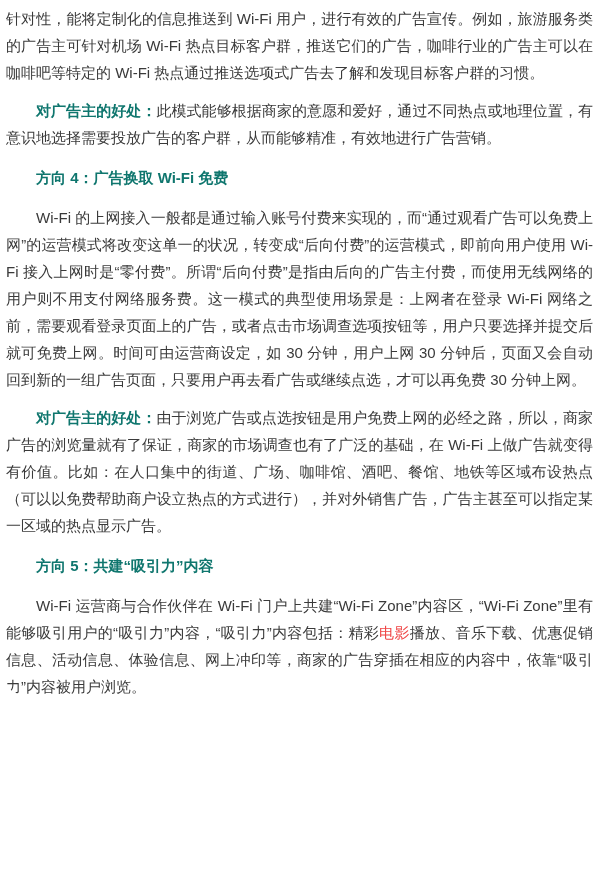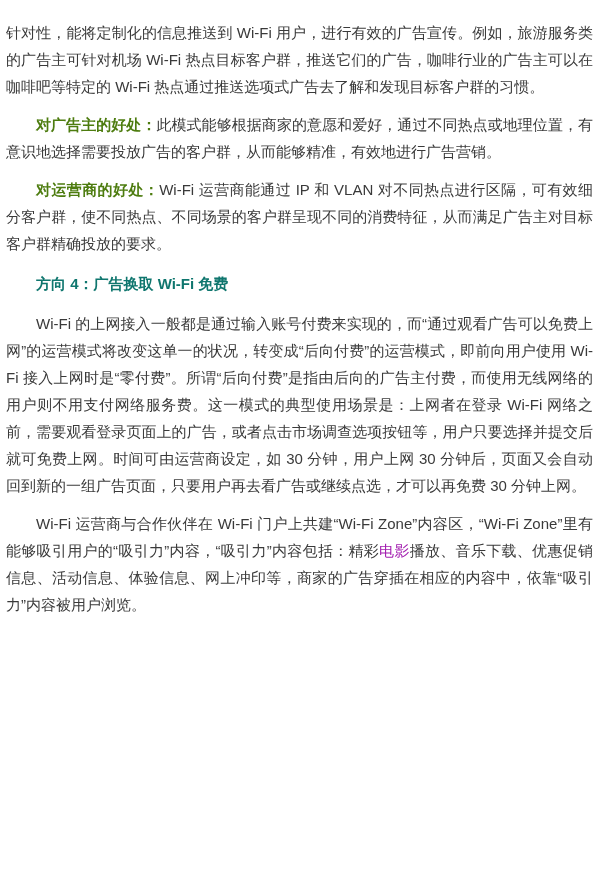--- a/index.html
+++ b/index.html
@@ -5,21 +5,21 @@
   html, body {
     margin: 0;
     padding: 0;
     background: #ffffff;
   }
   .page {
     width: 600px;
     height: 696px;
     box-sizing: border-box;
     background: #ffffff;
-    padding: 19px 7px 0 6px;
+    padding: 5px 7px 0 6px;
     font-family: "Liberation Sans", "DejaVu Sans", sans-serif;
     font-size: 15px;
     line-height: 27px;
     color: #3a3a3a;
     text-align: justify;
     overflow: hidden;
     border-radius: 28px;
   }
   .para {
     margin: 0 0 11px 0;
@@ -29,52 +29,55 @@
     text-indent: 0;
   }
   .heading {
     margin: 13px 0 13px 0;
     text-indent: 2em;
     font-weight: bold;
     color: #0f766e;
   }
   .lead {
     font-weight: bold;
-    color: #4d7c0f;
+    color: #0f766e;
   }
   .link {
-    color: #a21caf;
+    color: #ef4444;
     cursor: pointer;
   }
 </style>
 </head>
 <body>
 
 <div class="page">
 
   <p class="para no-indent">
     <span>针对性，能将定制化的信息推送到 Wi-Fi 用户，进行有效的广告宣传。例如，旅游服务类的广告主可针对机场 Wi-Fi 热点目标客户群，推送它们的广告，咖啡行业的广告主可以在咖啡吧等特定的 Wi-Fi 热点通过推送选项式广告去了解和发现目标客户群的习惯。</span>
   </p>
 
   <p class="para">
     <span class="lead">对广告主的好处：</span><span>此模式能够根据商家的意愿和爱好，通过不同热点或地理位置，有意识地选择需要投放广告的客户群，从而能够精准，有效地进行广告营销。</span>
   </p>
 
-  <p class="para">
-    <span class="lead">对运营商的好处：</span><span>Wi-Fi 运营商能通过 IP 和 VLAN 对不同热点进行区隔，可有效细分客户群，使不同热点、不同场景的客户群呈现不同的消费特征，从而满足广告主对目标客户群精确投放的要求。</span>
-  </p>
 
   <p class="heading">
     <span>方向 4：广告换取 Wi-Fi 免费</span>
   </p>
 
   <p class="para">
     <span>Wi-Fi 的上网接入一般都是通过输入账号付费来实现的，而“通过观看广告可以免费上网”的运营模式将改变这单一的状况，转变成“后向付费”的运营模式，即前向用户使用 Wi-Fi 接入上网时是“零付费”。所谓“后向付费”是指由后向的广告主付费，而使用无线网络的用户则不用支付网络服务费。这一模式的典型使用场景是：上网者在登录 Wi-Fi 网络之前，需要观看登录页面上的广告，或者点击市场调查选项按钮等，用户只要选择并提交后就可免费上网。时间可由运营商设定，如 30 分钟，用户上网 30 分钟后，页面又会自动回到新的一组广告页面，只要用户再去看广告或继续点选，才可以再免费 30 分钟上网。</span>
   </p>
 
+  <p class="para">
+    <span class="lead">对广告主的好处：</span><span>由于浏览广告或点选按钮是用户免费上网的必经之路，所以，商家广告的浏览量就有了保证，商家的市场调查也有了广泛的基础，在 Wi-Fi 上做广告就变得有价值。比如：在人口集中的街道、广场、咖啡馆、酒吧、餐馆、地铁等区域布设热点（可以以免费帮助商户设立热点的方式进行），并对外销售广告，广告主甚至可以指定某一区域的热点显示广告。</span>
+  </p>
 
 
+  <p class="heading">
+    <span>方向 5：共建“吸引力”内容</span>
+  </p>
 
   <p class="para">
     <span>Wi-Fi 运营商与合作伙伴在 Wi-Fi 门户上共建“Wi-Fi Zone”内容区，“Wi-Fi Zone”里有能够吸引用户的“吸引力”内容，“吸引力”内容包括：精彩</span><span class="link">电影</span><span>播放、音乐下载、优惠促销信息、活动信息、体验信息、网上冲印等，商家的广告穿插在相应的内容中，依靠“吸引力”内容被用户浏览。</span>
   </p>
 
 </div>
 
 </body></html>

